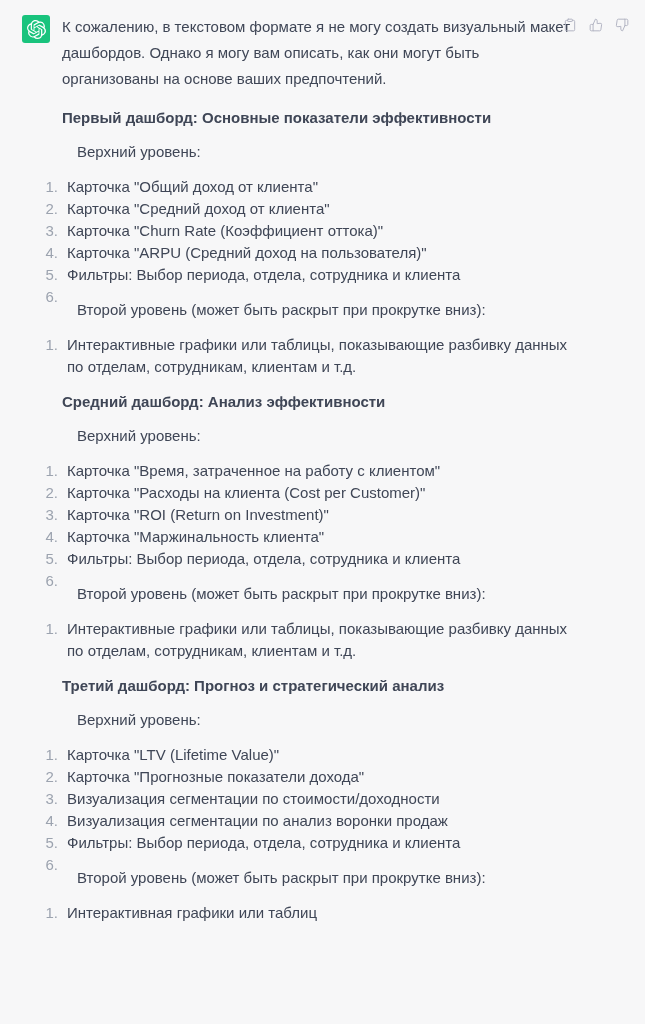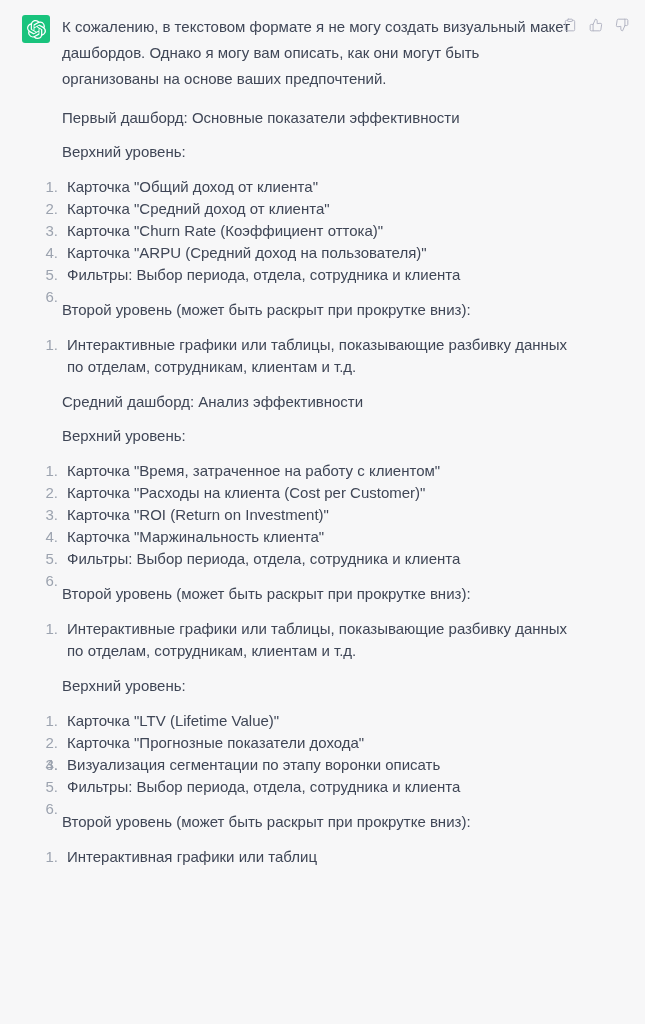--- a/index.html
+++ b/index.html
@@ -26,22 +26,22 @@
     width: 14px; height: 14px; display: block;
   }
   .actions svg {
     width: 14px; height: 14px; display: block;
     stroke: #b2b4c2; fill: none; stroke-width: 1.7;
     stroke-linecap: round; stroke-linejoin: round;
   }
 
   .content { width: 515px; font-size: 15px; }
   .para { line-height: 26px; margin: 0 0 16px; }
-  .heading { font-weight: 400; line-height: 20px; margin: 14px 0; }
-  .label { line-height: 20px; margin: 14px 0; }
+  .heading { font-weight: 700; line-height: 20px; margin: 14px 0; }
+  .label { line-height: 20px; margin: 14px 15px; }
   .olist { list-style: none; margin: 14px 0; padding-left: 5px; }
   .olist li { position: relative; line-height: 22px; }
   .olist .num {
     position: absolute; left: -23px; top: 0;
     width: 14px; text-align: right;
     color: #9ca3af;
   }
 </style>
 </head>
 <body>
@@ -104,26 +104,27 @@
             <li><span class="num">5.</span><span>Фильтры: Выбор периода, отдела, сотрудника и клиента</span></li>
             <li><span class="num">6.</span></li>
           </ol>
     <p class="label">Второй уровень (может быть раскрыт при прокрутке вниз):</p>
     <ol class="olist">
             <li><span class="num">1.</span><span>Интерактивные графики или таблицы, показывающие разбивку данных по отделам, сотрудникам, клиентам и т.д.</span></li>
           </ol>
   </section>
 
   <section class="dash-section">
+    <p class="heading">Третий дашборд: Прогноз и стратегический анализ</p>
     <p class="label">Верхний уровень:</p>
     <ol class="olist">
             <li><span class="num">1.</span><span>Карточка "LTV (Lifetime Value)"</span></li>
             <li><span class="num">2.</span><span>Карточка "Прогнозные показатели дохода"</span></li>
-            <li><span class="num">3.</span></li>
-            <li><span class="num">4.</span><span>Визуализация сегментации по этапу воронки описать</span></li>
+            <li><span class="num">3.</span><span>Визуализация сегментации по стоимости/доходности</span></li>
+            <li><span class="num">4.</span><span>Визуализация сегментации по анализ воронки продаж</span></li>
             <li><span class="num">5.</span><span>Фильтры: Выбор периода, отдела, сотрудника и клиента</span></li>
             <li><span class="num">6.</span></li>
           </ol>
     <p class="label">Второй уровень (может быть раскрыт при прокрутке вниз):</p>
     <ol class="olist">
             <li><span class="num">1.</span><span>Интерактивная графики или таблиц</span></li>
           </ol>
   </section>
 </div>
   </div>

